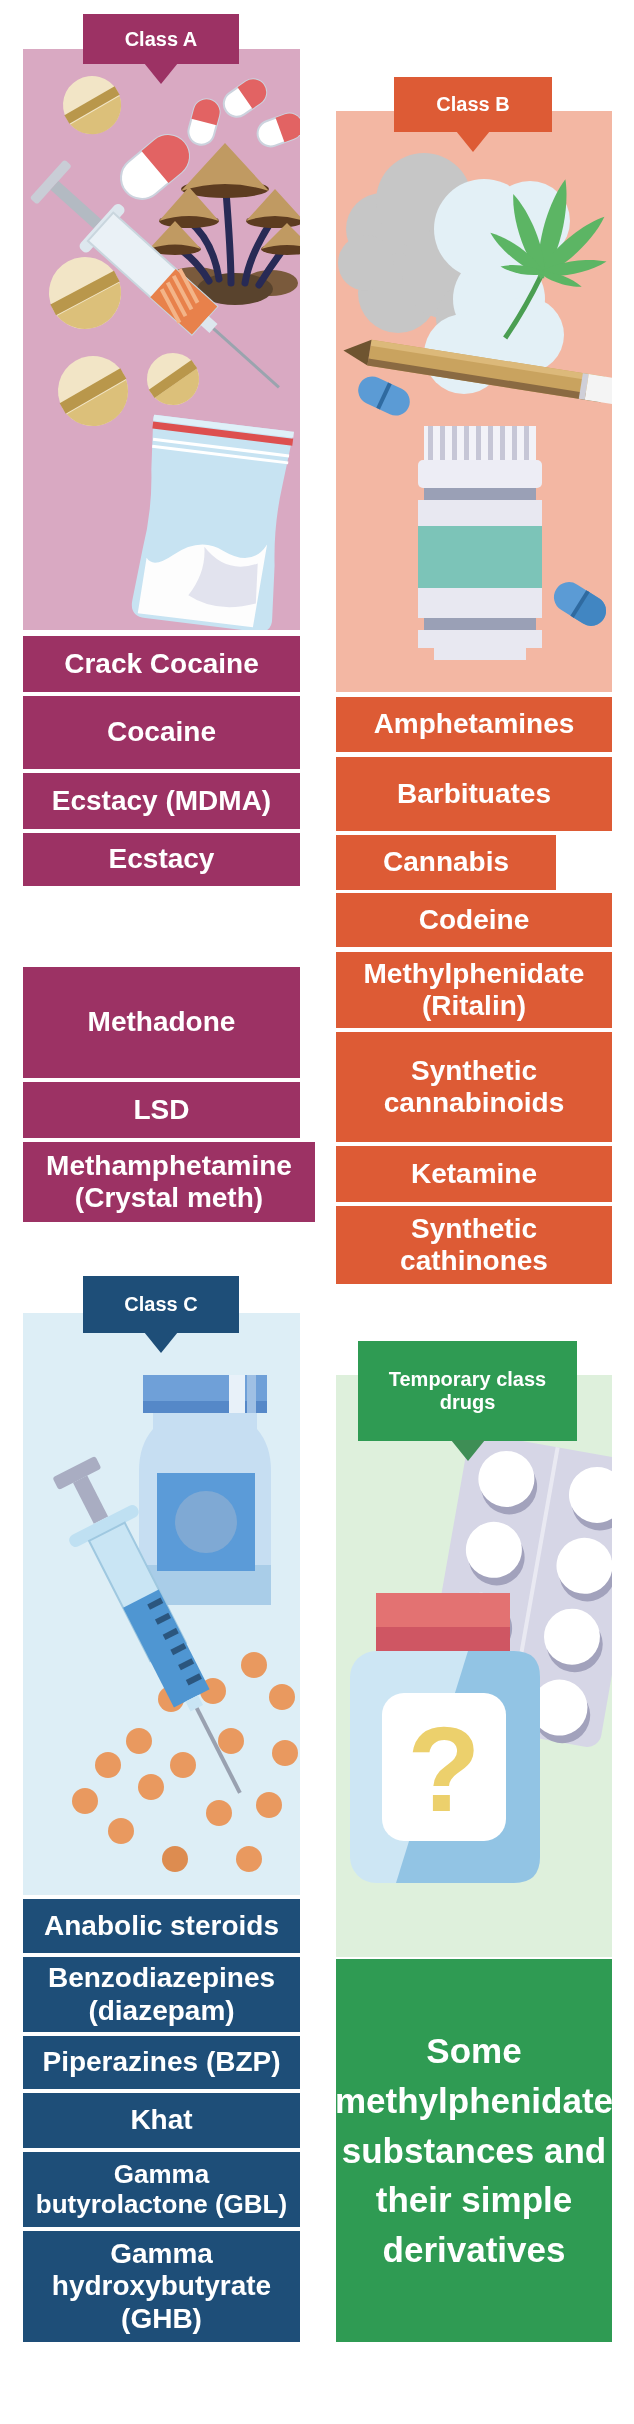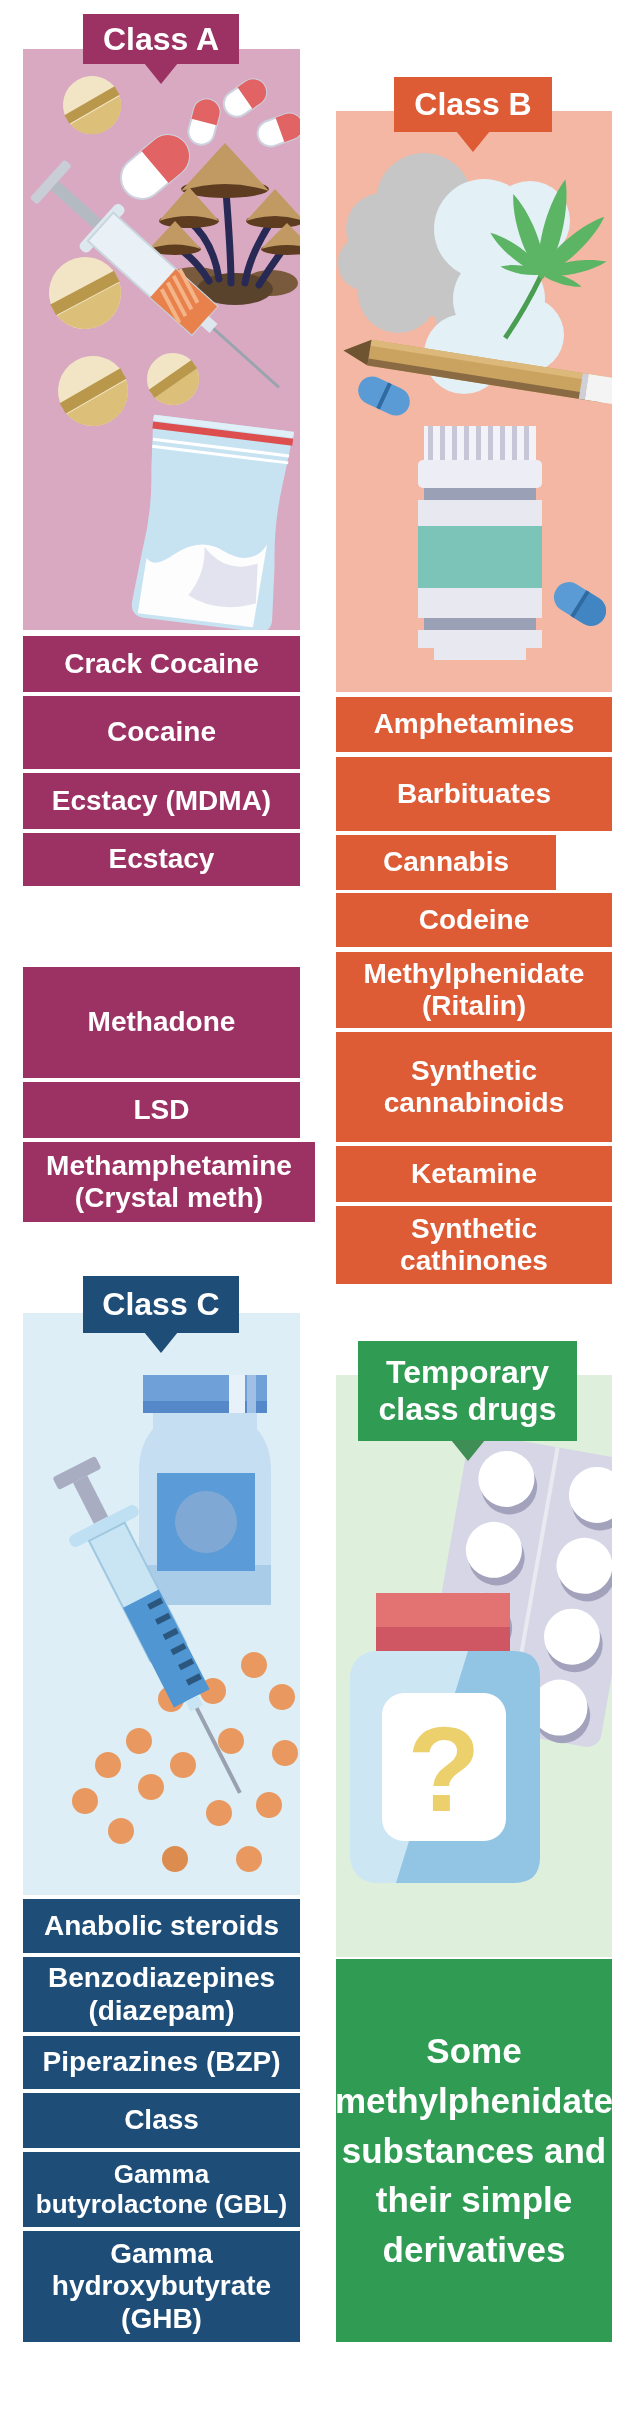--- a/index.html
+++ b/index.html
@@ -1,21 +1,21 @@
 <!DOCTYPE html>
 <html><head>
 <meta charset="utf-8">
 <style>
   *{margin:0;padding:0;box-sizing:border-box}
   html,body{background:#ffffff}
   body{font-family:"Liberation Sans",sans-serif}
   .stage{position:relative;width:634px;height:2424px;background:#ffffff;overflow:hidden}
   .panel{position:absolute;overflow:hidden}
   .hdr{position:absolute;display:flex;align-items:center;justify-content:center;text-align:center;
-       color:#fff;font-weight:700;font-size:32px;line-height:1.15;z-index:3}
+       color:#fff;font-weight:700;font-size:20px;line-height:1.15;z-index:3}
   .ptr{position:absolute;width:0;height:0;border-left:17px solid transparent;border-right:17px solid transparent;
        border-top:21px solid #000;z-index:3}
   .bar{position:absolute;display:flex;align-items:center;justify-content:center;text-align:center;
        color:#fff;font-weight:700;font-size:28px;line-height:1.15;padding:0 2px;z-index:2}
   .note{position:absolute;display:flex;align-items:center;justify-content:center;text-align:center;
        color:#fff;font-weight:700;font-size:35px;line-height:1.42;padding:0 20px;z-index:2}
   svg{display:block}
 </style>
 </head>
 <body>
@@ -297,21 +297,21 @@
   <div class="bar" style="left:23px;top:1899px;width:277px;height:54px;background:#1e4e78">
       <span>Anabolic steroids</span>
     </div>
   <div class="bar" style="left:23px;top:1957px;width:277px;height:75px;background:#1e4e78">
       <span>Benzodiazepines (diazepam)</span>
     </div>
   <div class="bar" style="left:23px;top:2036px;width:277px;height:53px;background:#1e4e78">
       <span>Piperazines (BZP)</span>
     </div>
   <div class="bar" style="left:23px;top:2093px;width:277px;height:55px;background:#1e4e78">
-      <span>Class</span>
+      <span>Khat</span>
     </div>
   <div class="bar" style="left:23px;top:2152px;width:277px;height:75px;background:#1e4e78;font-size:26px">
       <span>Gamma butyrolactone (GBL)</span>
     </div>
   <div class="bar" style="left:23px;top:2231px;width:277px;height:111px;background:#1e4e78">
       <span>Gamma hydroxybutyrate (GHB)</span>
     </div>
 
   <div class="panel" style="left:336px;top:1375px;width:276px;height:582px;background:#def0dc">
     <svg width="276" height="582" viewBox="0 0 276 582">

